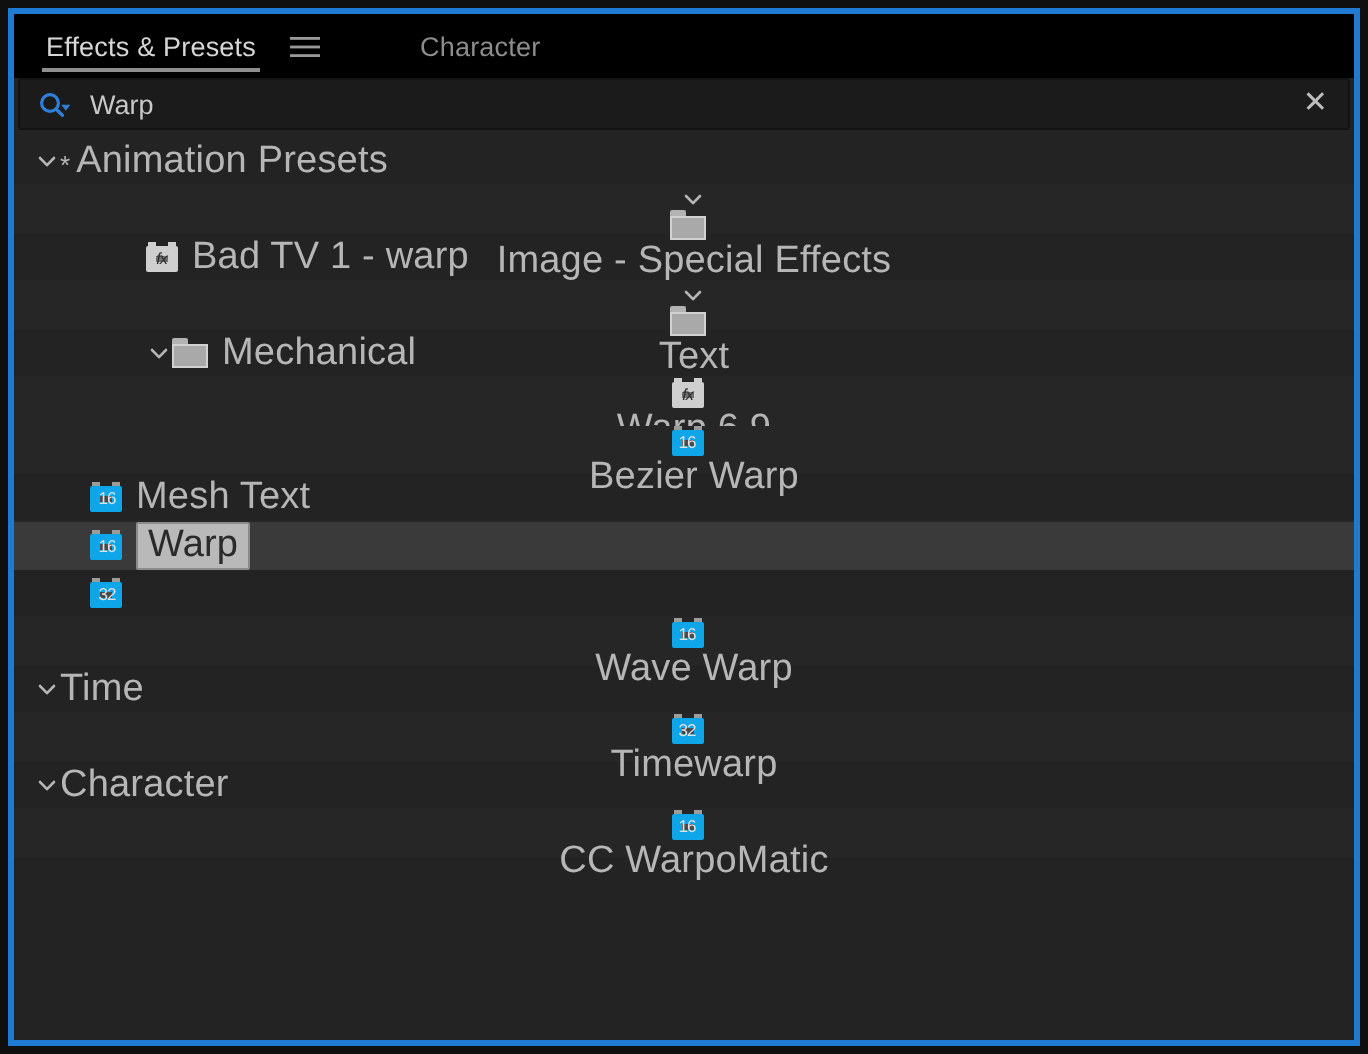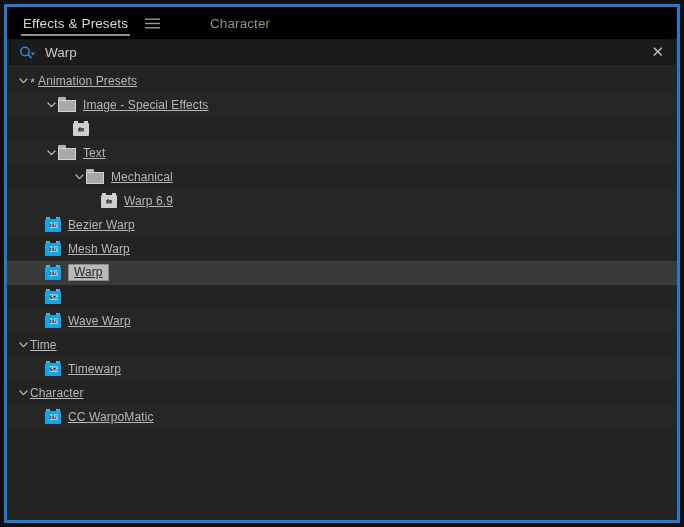--- a/index.html
+++ b/index.html
@@ -131,28 +131,27 @@
   .tree-row {
     height: 24px;
     display: flex;
     align-items: center;
     box-sizing: border-box;
     position: relative;
     border-bottom: 1px solid #262626;
     padding-left: 10px;
     white-space: nowrap;
   }
-  .tree-row.alt { background: #262626; }
+  .tree-row.alt { background: #262626; flex-direction: column; }
   .tree-row.selected { background: #3a3a3a; border-bottom-color: #3a3a3a; }
 
   .tree-row .row-label {
-    font-size: 12px;
+    font-size: 19px;
     color: #b6b6b6;
     letter-spacing: .1px;
-    text-decoration: underline;
   }
   .tree-row.selected .row-label {
     color: #d8d8d8;
     background: #b9b9b9;
     color: #2a2a2a;
     padding: 1px 5px 2px 5px;
     border: 1px solid #8b8b8b;
     border-radius: 1px;
     line-height: 1;
   }
@@ -313,20 +312,21 @@
       </div>
       <div class="tree-row">
         <span style="display: inline-block; width: 56px; flex: 0 0 auto;"></span>
         <span class="fx-icon preset">
           <span class="notch-l"></span>
           <span class="notch-r"></span>
           <span class="chip">
             <span>fx</span>
           </span>
         </span>
+        <span class="row-label">Bad TV 1 - warp</span>
       </div>
       <div class="tree-row alt">
         <span style="display: inline-block; width: 28px; flex: 0 0 auto;"></span>
         <span class="chevron">
           <svg width="11" height="11" viewBox="0 0 11 11">
             <path d="M2 4 L5.5 7.6 L9 4" fill="none" stroke="#b6b6b6" stroke-width="1.3" stroke-linecap="round" stroke-linejoin="round"></path>
           </svg>
         </span>
         <span class="folder-icon">
           <span class="tabtop"></span>
@@ -371,21 +371,21 @@
       </div>
       <div class="tree-row">
         <span style="display: inline-block; width: 28px; flex: 0 0 auto;"></span>
         <span class="fx-icon">
           <span class="notch-l"></span>
           <span class="notch-r"></span>
           <span class="chip">
             <span>16</span>
           </span>
         </span>
-        <span class="row-label">Mesh Warp</span>
+        <span class="row-label">Mesh Text</span>
       </div>
       <div class="tree-row selected">
         <span style="display: inline-block; width: 28px; flex: 0 0 auto;"></span>
         <span class="fx-icon">
           <span class="notch-l"></span>
           <span class="notch-r"></span>
           <span class="chip">
             <span>16</span>
           </span>
         </span>

